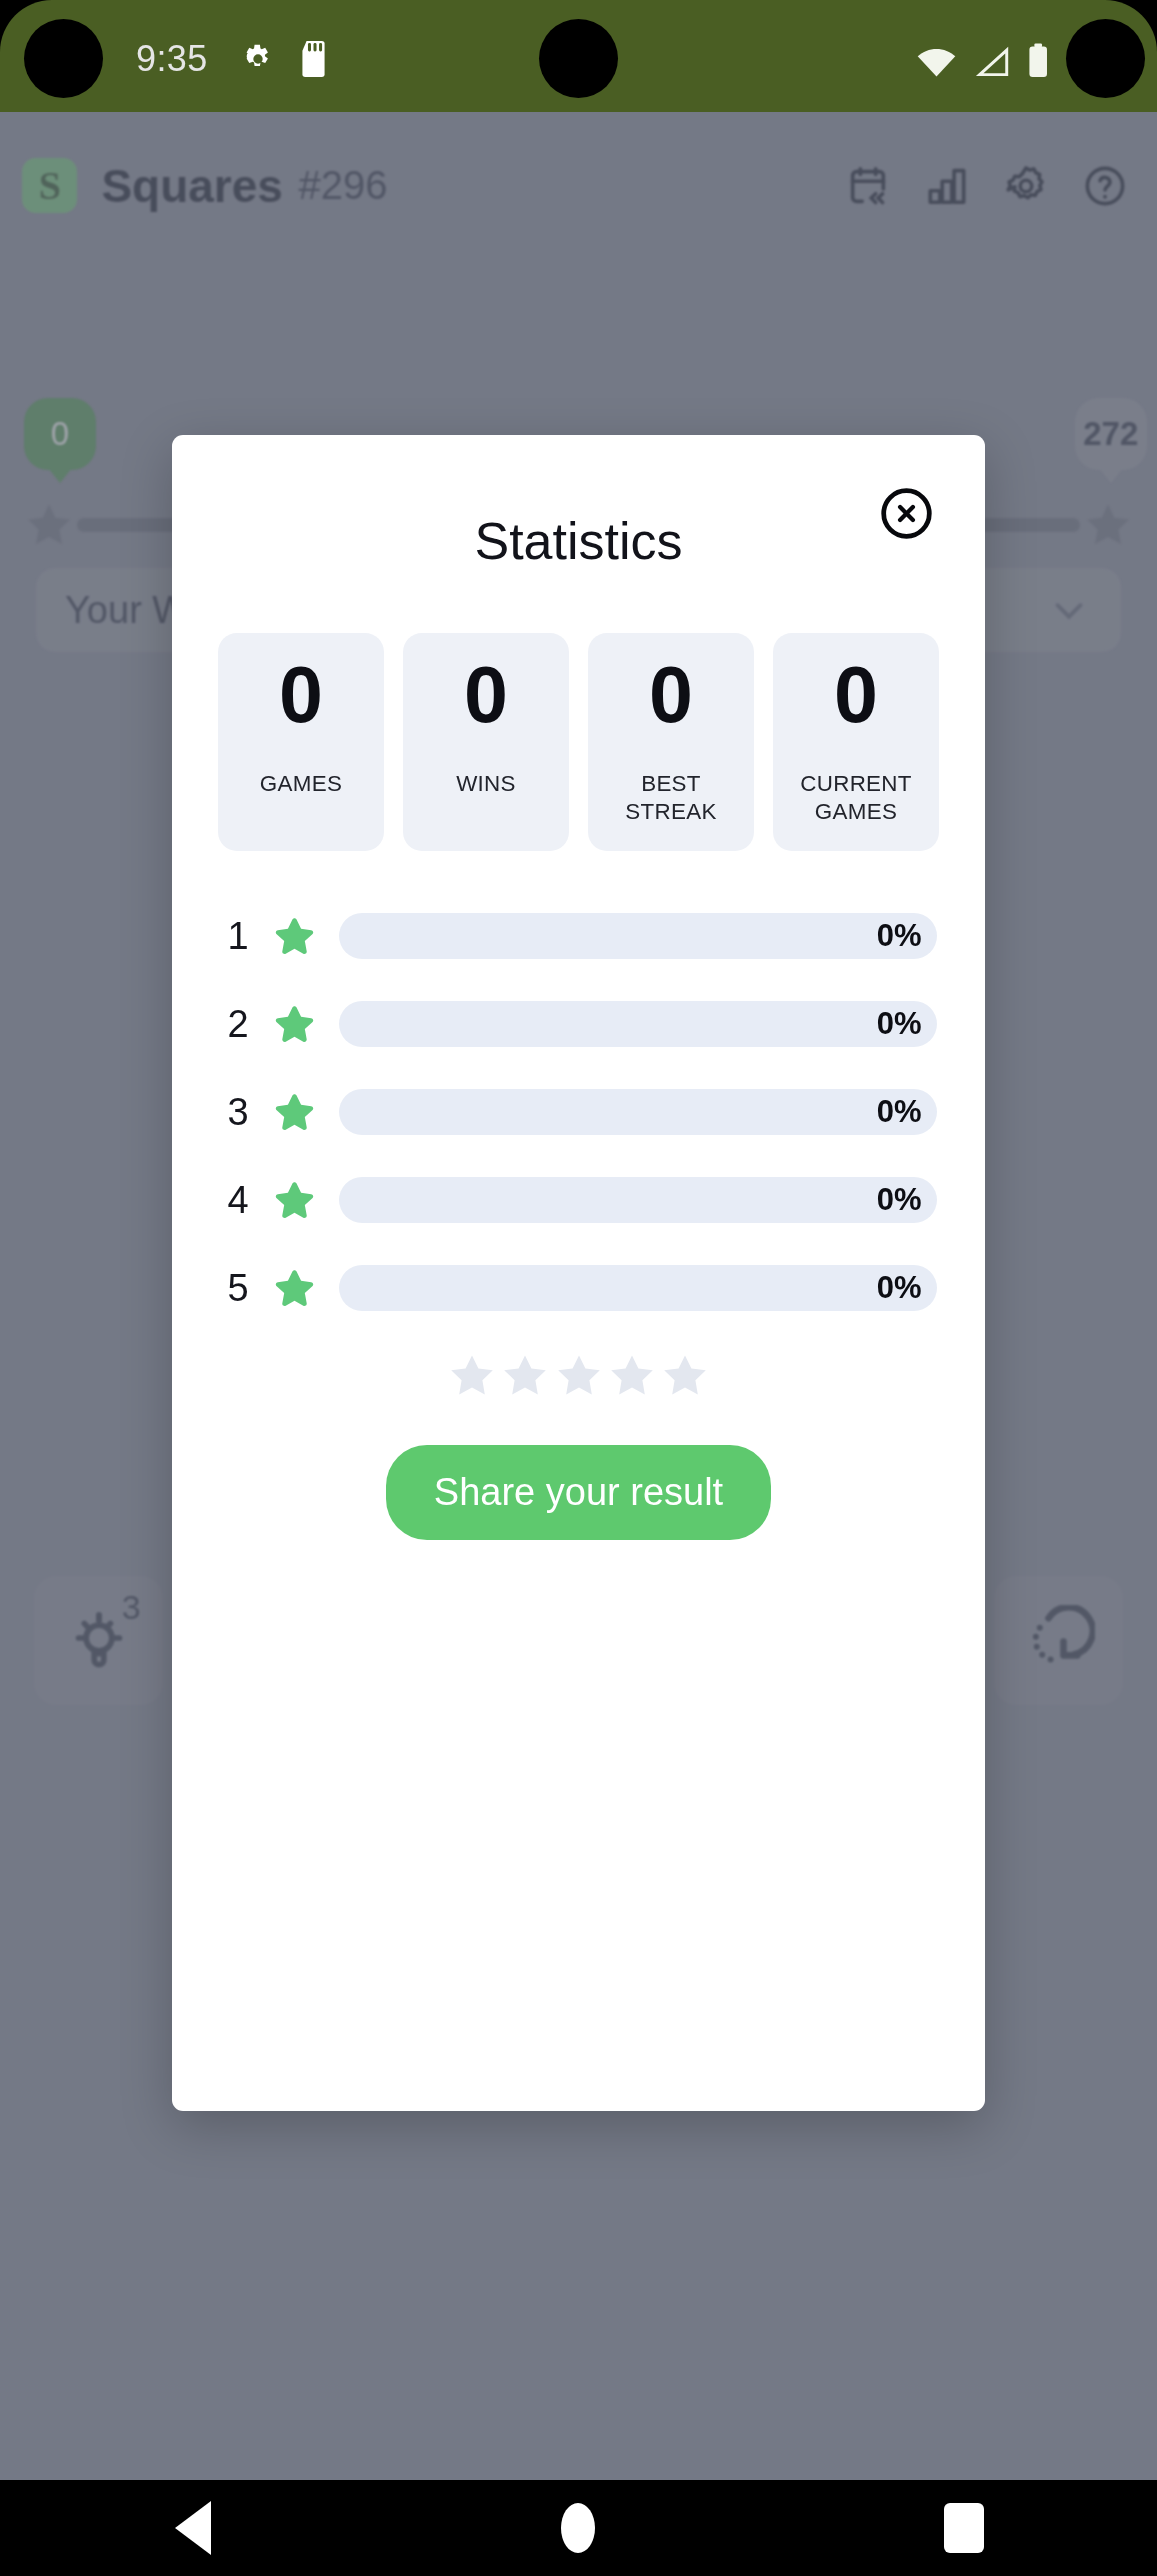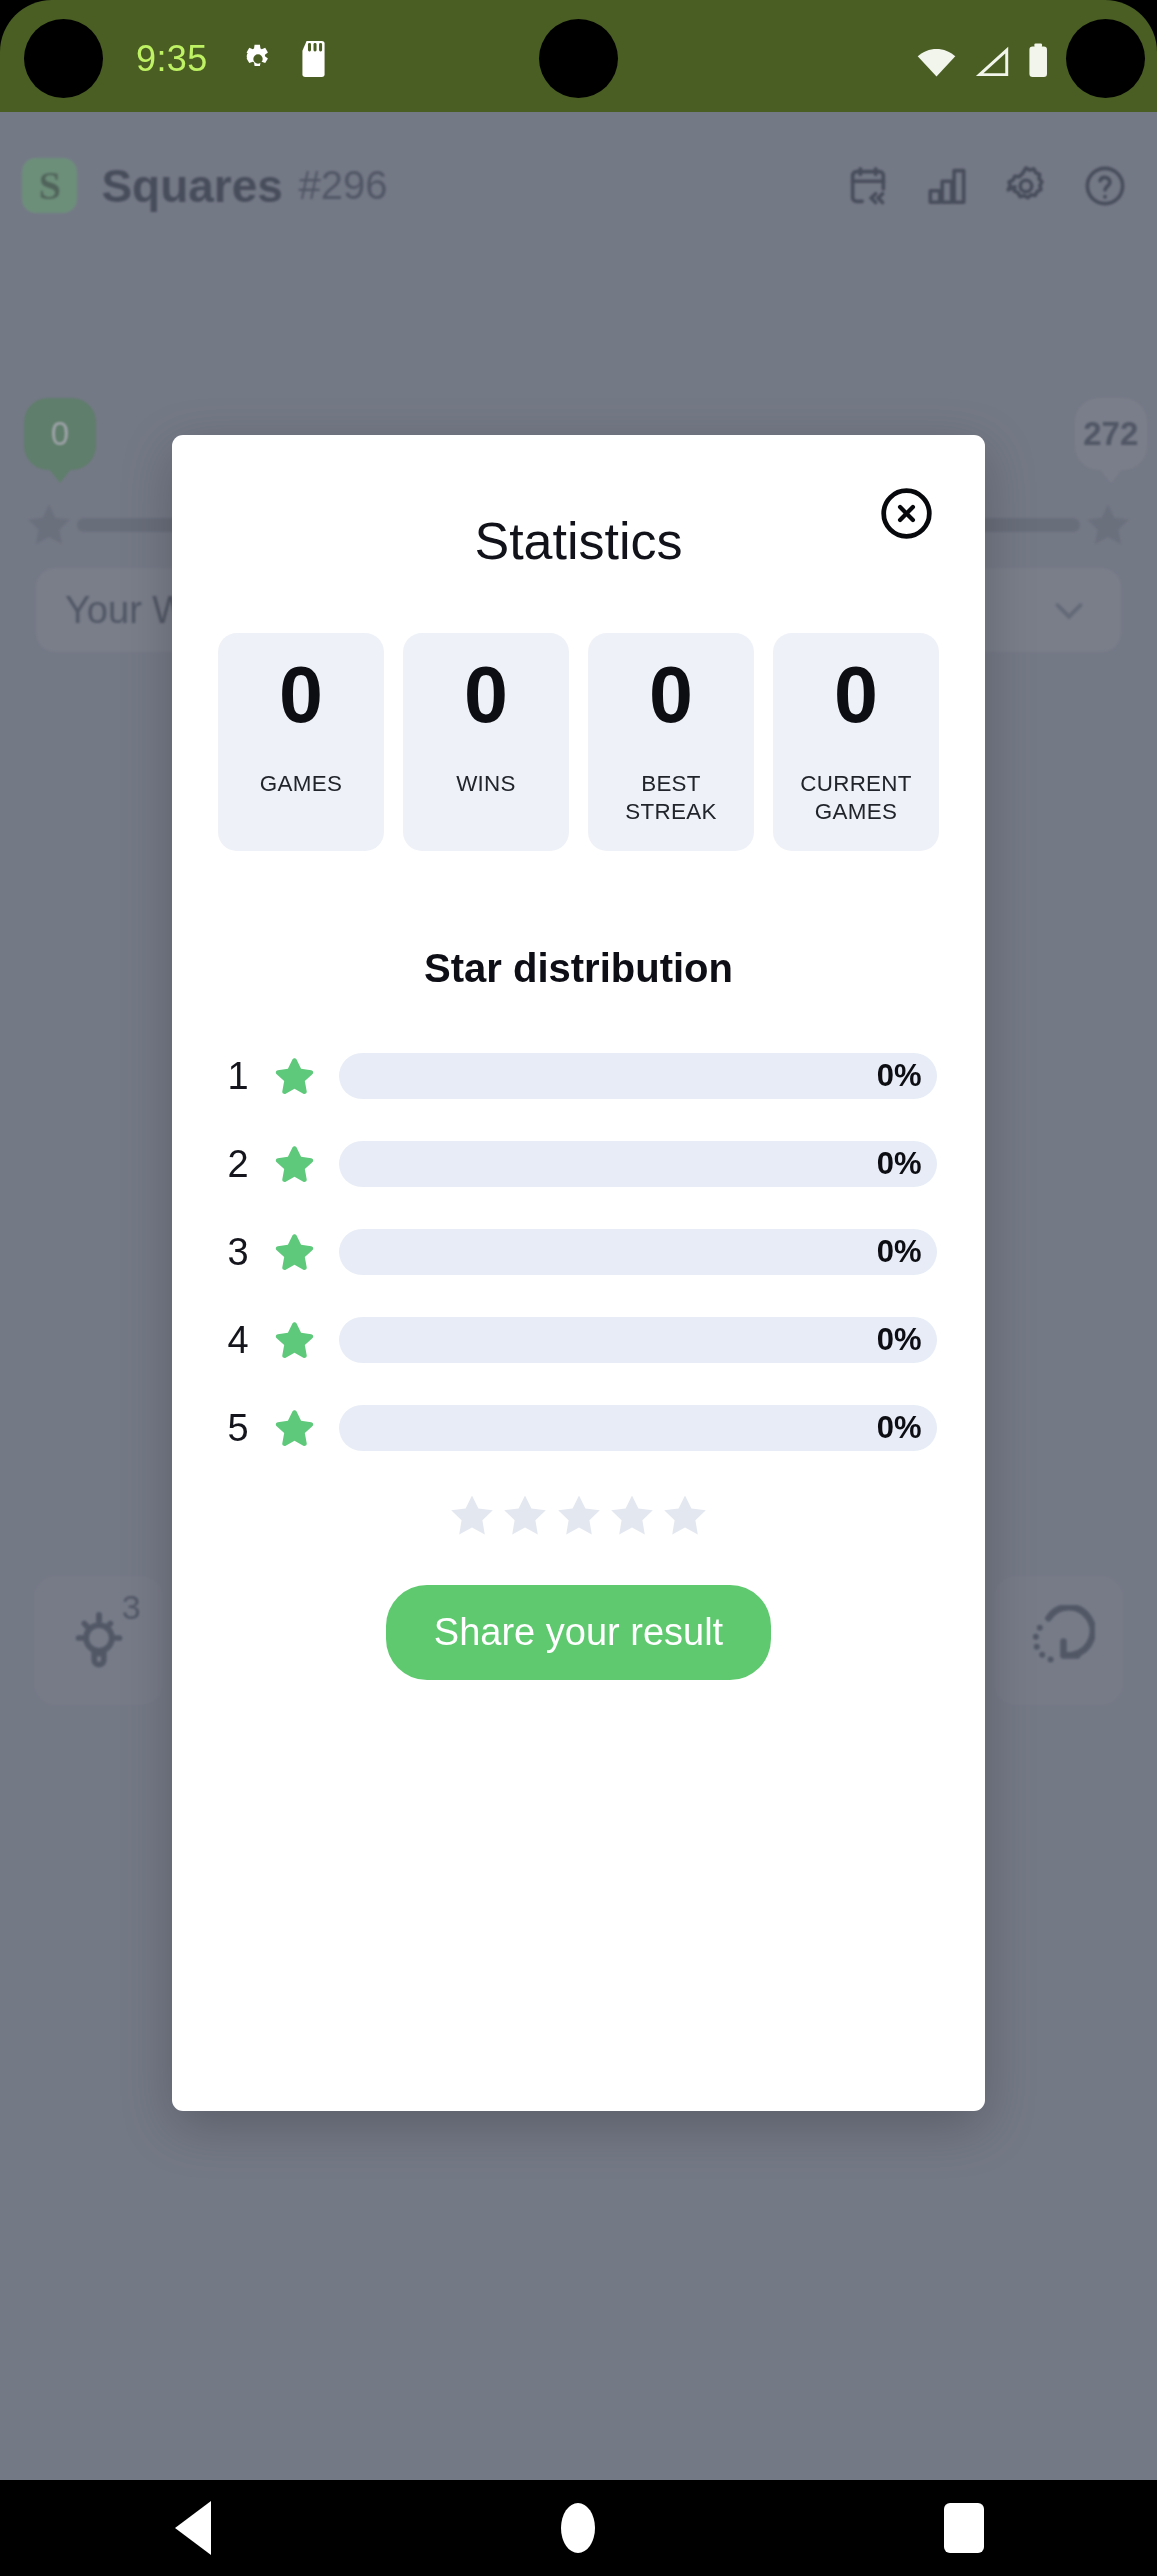--- a/index.html
+++ b/index.html
@@ -28,21 +28,21 @@
   .notch {
     position: absolute;
     background: #000;
     border-radius: 50%;
   }
   #notch-left  { left: 24px;  top: 19px; width: 79px; height: 79px; }
   #notch-center{ left: 539px; top: 19px; width: 79px; height: 79px; }
   #notch-right { right: 12px; top: 19px; width: 79px; height: 79px; }
   #status-time {
     position: absolute; left: 136px; top: 38px;
-    color: #bef264; font-size: 36px; letter-spacing: 0.4px;
+    color: #e5e5e5; font-size: 36px; letter-spacing: 0.4px;
   }
   #status-left-icons {
     position: absolute; left: 241px; top: 41px;
     display: flex; align-items: center; gap: 24px;
   }
   #status-right-icons {
     position: absolute; right: 108px; top: 43px;
     display: flex; align-items: flex-end; gap: 17px;
   }
   .sb-ico { display: block; }
@@ -451,21 +451,20 @@
         <div class="stat-label">BEST
 STREAK</div>
       </div>
       <div class="stat-box">
         <div class="stat-value">0</div>
         <div class="stat-label">CURRENT
 GAMES</div>
       </div>
     </div>
 
-    <div id="dist-title">Star distribution</div>
 
     <div id="dist-list">
       <div class="dist-row">
         <div class="dist-num">1</div>
         <svg class="dist-star" viewBox="0 0 24 24">
             <path fill="#5ec97a" d="M12 2.2c.5 0 .9.3 1.1.7l2.4 5 5.4.7c.5.1.9.4 1 .9.2.5 0 1-.4 1.3l-4 3.6 1 5.4c.1.5-.1 1-.5 1.3-.4.3-.9.3-1.3.1L12 18.5l-4.7 2.7c-.4.2-.9.2-1.3-.1-.4-.3-.6-.8-.5-1.3l1-5.4-4-3.6c-.4-.3-.6-.8-.4-1.3.1-.5.5-.8 1-.9l5.4-.7 2.4-5c.2-.4.6-.7 1.1-.7z"></path>
           </svg>
         <div class="dist-bar">
           <div class="dist-fill" style="width:0%"></div>
           <span class="dist-pct">0%</span>

